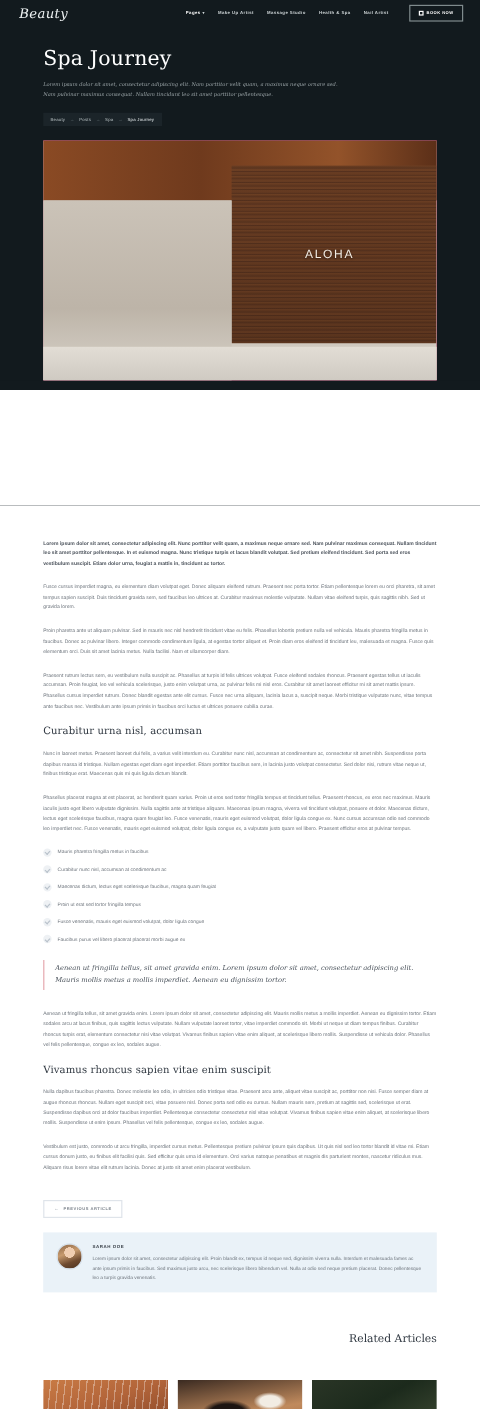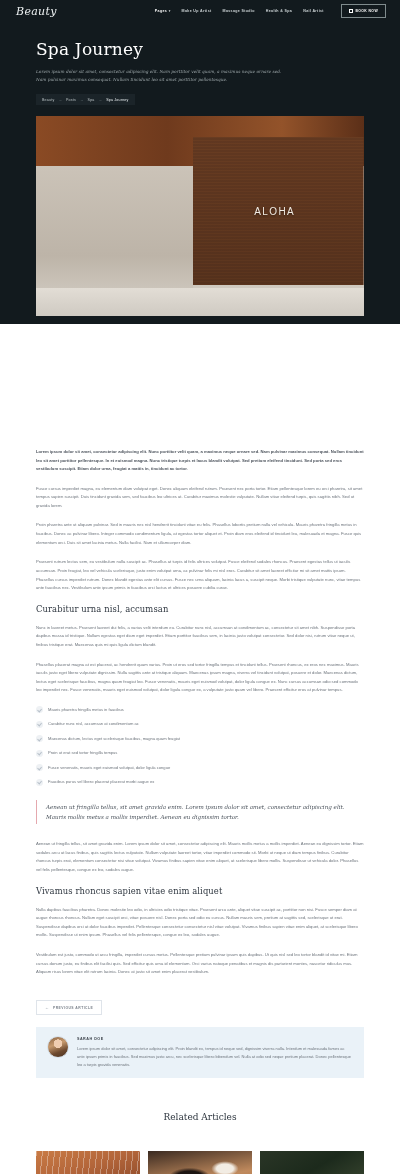--- a/index.html
+++ b/index.html
@@ -293,21 +293,21 @@
     color: #6d747c;
   }
 
   
   .related { padding: 26px 36px 30px 36px; }
   h3.related-title {
     font-family: "DejaVu Serif", serif;
     font-size: 9px;
     font-weight: 400;
     color: #2f3740;
-    text-align: center;
+    text-align: right;
     margin-bottom: 29px;
   }
   .cards { display: flex; gap: 8px; }
   .card {
     flex: 1 1 0;
     height: 63px;
     position: relative;
     overflow: hidden;
   }
   .card .img { position: absolute; inset: 0; }
@@ -417,21 +417,21 @@
         <span class="check-text">Faucibus purus vel libero placerat placerat morbi augue ex</span>
       </li>
     </ul>
 
     <blockquote>
       <p>Aenean ut fringilla tellus, sit amet gravida enim. Lorem ipsum dolor sit amet, consectetur adipiscing elit. Mauris mollis metus a mollis imperdiet. Aenean eu dignissim tortor.</p>
     </blockquote>
 
     <p class="body">Aenean ut fringilla tellus, sit amet gravida enim. Lorem ipsum dolor sit amet, consectetur adipiscing elit. Mauris mollis metus a mollis imperdiet. Aenean eu dignissim tortor. Etiam sodales arcu at lacus finibus, quis sagittis lectus vulputate. Nullam vulputate laoreet tortor, vitae imperdiet commodo sit. Morbi ut neque ut diam tempus finibus. Curabitur rhoncus turpis erat, elementum consectetur nisi vitae volutpat. Vivamus finibus sapien vitae enim aliquet, at scelerisque libero mollis. Suspendisse ut vehicula dolor. Phasellus vel felis pellentesque, congue ex leo, sodales augue.</p>
 
-    <h2 class="sec">Vivamus rhoncus sapien vitae enim aliquet</h2>
+    <h2 class="sec">Vivamus rhoncus sapien vitae enim suscipit</h2>
     <p class="body">Nulla dapibus faucibus pharetra. Donec molestie leo odio, in ultricies odio tristique vitae. Praesent arcu ante, aliquet vitae suscipit ac, porttitor non nisi. Fusce semper diam at augue rhoncus rhoncus. Nullam eget suscipit orci, vitae posuere nisl. Donec porta sed odio eu cursus. Nullam mauris sem, pretium at sagittis sed, scelerisque ut erat. Suspendisse dapibus orci at dolor faucibus imperdiet. Pellentesque consectetur consectetur nisl vitae volutpat. Vivamus finibus sapien vitae enim aliquet, at scelerisque libero mollis. Suspendisse ut enim ipsum. Phasellus vel felis pellentesque, congue ex leo, sodales augue.</p>
     <p class="body">Vestibulum est justo, commodo ut arcu fringilla, imperdiet cursus metus. Pellentesque pretium pulvinar ipsum quis dapibus. Ut quis nisl sed leo tortor blandit id vitae mi. Etiam cursus donum justo, eu finibus elit facilisi quis. Sed efficitur quis urna id elementum. Orci varius natoque penatibus et magnis dis parturient montes, nascetur ridiculus mus. Aliquam risus lorem vitae elit rutrum lacinia. Donec at justo sit amet enim placerat vestibulum.</p>
 
     <div class="prev-wrap">
       <span class="btn-prev">
         <span class="arrow">←</span>
         <span>PREVIOUS ARTICLE</span>
       </span>
     </div>
 

